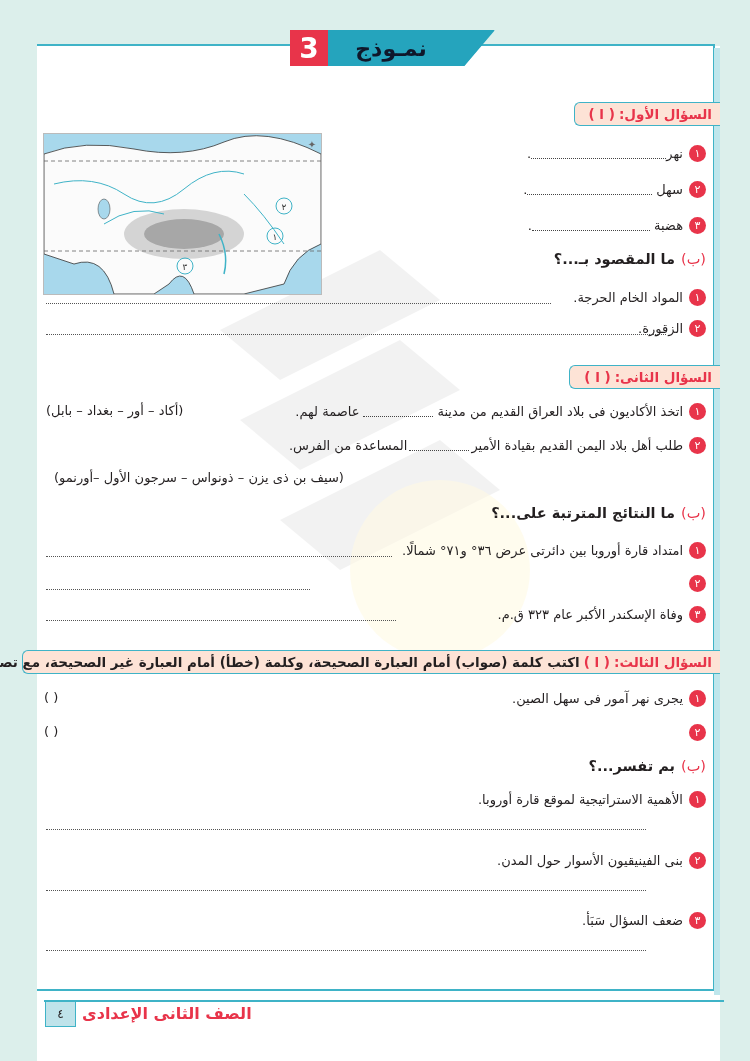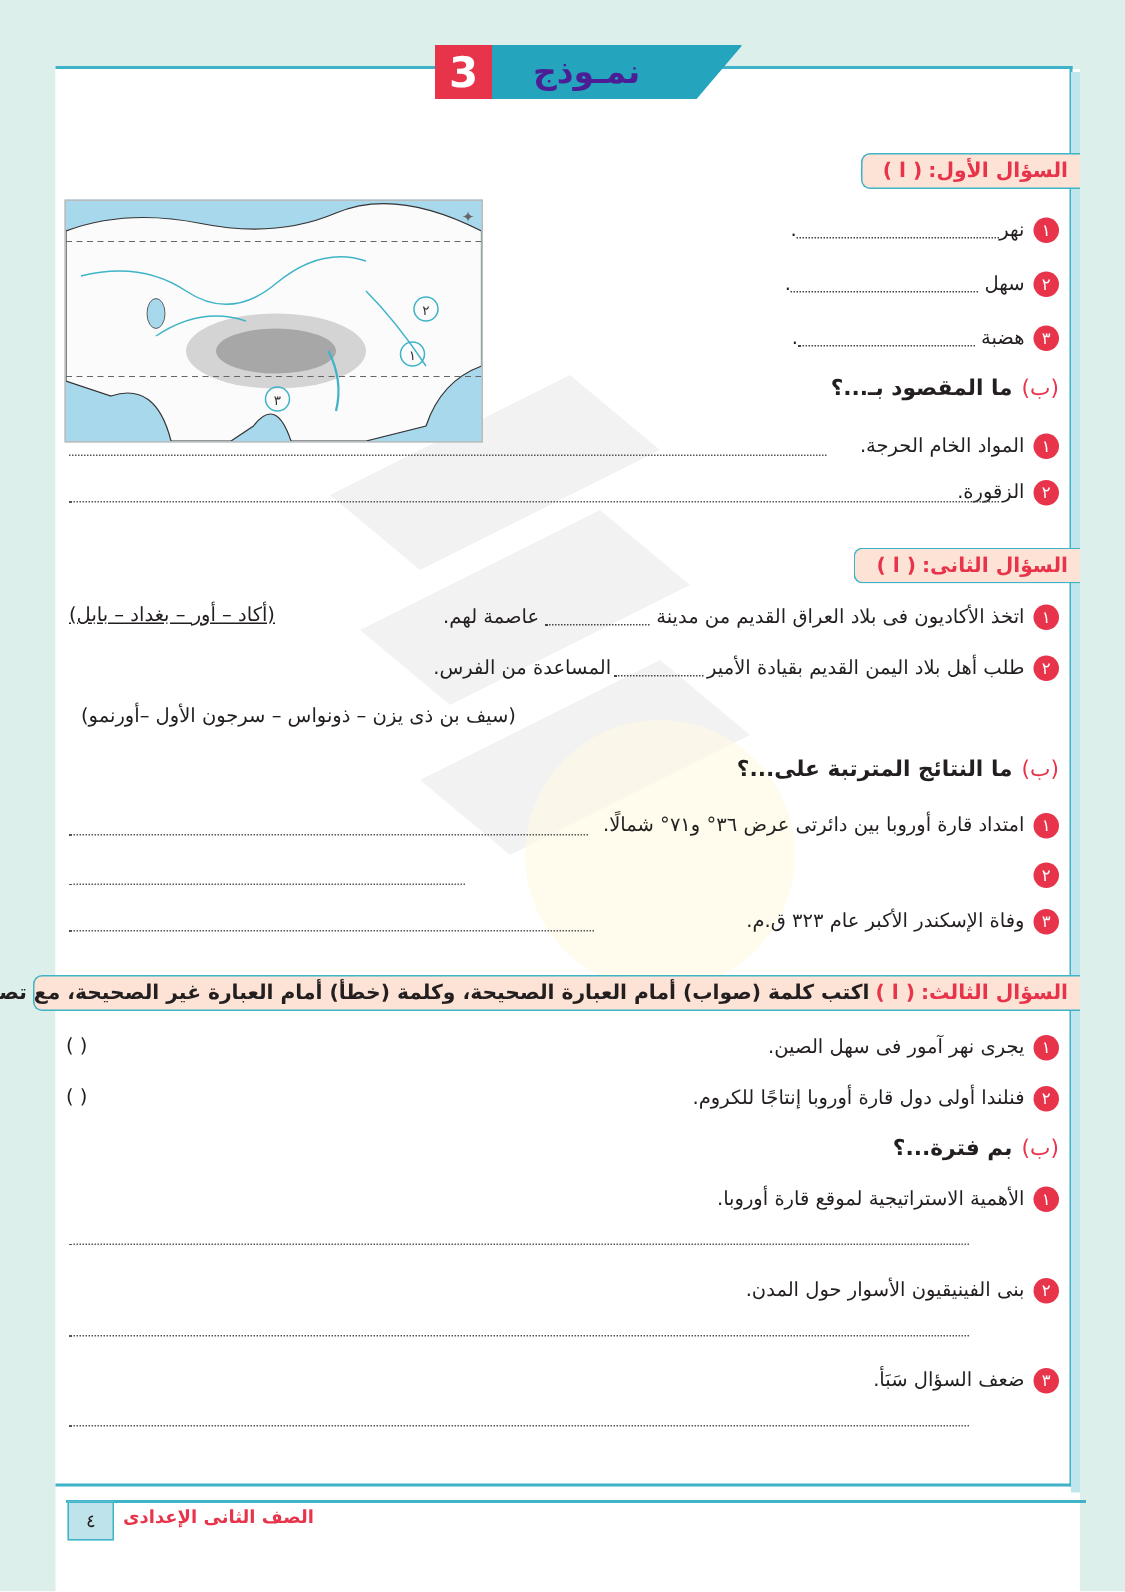--- a/index.html
+++ b/index.html
@@ -2,36 +2,36 @@
 <html><head>
 <meta charset="utf-8">
 <style>
   html,body{margin:0;padding:0;}
   body{width:750px;height:1061px;position:relative;overflow:hidden;background:#ffffff;font-family:"DejaVu Sans","Liberation Sans",sans-serif;color:#231f20;}
   .bg-band{position:absolute;background:#dcefeb;}
   .page{position:absolute;left:37px;top:44px;width:678px;height:947px;background:#fff;border-right:2px solid #3fb3c7;border-bottom:2px solid #3fb3c7;border-top:2px solid #3fb3c7;box-sizing:border-box;}
   .page-shadow{position:absolute;left:714px;top:48px;width:6px;height:947px;background:#bfe6ec;}
   .title-wrap{position:absolute;left:290px;top:30px;height:36px;display:flex;direction:ltr;}
   .title-num{width:38px;height:36px;background:#e8344a;color:#fff;font-weight:bold;font-size:28px;display:flex;align-items:center;justify-content:center;font-family:"DejaVu Sans",sans-serif;}
-  .title-word{width:126px;height:36px;background:#25a4bd;color:#4c1d95;font-weight:bold;font-size:22px;display:flex;align-items:center;justify-content:center;}
+  .title-word{width:126px;height:36px;background:#25a4bd;color:#0f172a;font-weight:bold;font-size:22px;display:flex;align-items:center;justify-content:center;}
   .title-tail{position:absolute;left:454px;top:30px;width:60px;height:36px;}
   .qbar{position:absolute;right:30px;height:22px;background:#fde3d6;border:1.5px solid #3fb3c7;border-right:none;border-radius:6px 0 0 6px;display:flex;align-items:center;direction:rtl;padding:0 8px 0 10px;font-size:13.5px;font-weight:bold;white-space:nowrap;}
   .qbar .q-lbl{color:#e8344a;margin-left:4px;}
   .line{position:absolute;right:44px;direction:rtl;font-size:13px;display:flex;align-items:center;white-space:nowrap;}
   .num{width:17px;height:17px;border-radius:50%;background:#e8344a;color:#fff;font-size:11px;display:inline-flex;align-items:center;justify-content:center;margin-left:6px;flex-shrink:0;}
   .sub{position:absolute;right:44px;direction:rtl;font-size:14.5px;font-weight:bold;display:flex;align-items:center;white-space:nowrap;}
   .sub .b{color:#e8344a;margin-left:6px;font-weight:normal;}
   .dots{display:inline-block;border-bottom:1.5px dotted #444;height:10px;}
   .dotline{position:absolute;border-bottom:1.5px dotted #555;height:1px;}
   .paren{position:absolute;font-size:13px;direction:rtl;}
   .map{position:absolute;left:43px;top:133px;width:277px;height:160px;border:1px solid #bbb;overflow:hidden;background:#a8d8ec;}
   .watermark{position:absolute;left:180px;top:240px;width:420px;height:480px;opacity:0.18;pointer-events:none;}
   .footer{position:absolute;left:44px;top:1000px;width:680px;height:27px;border-top:2px solid #3fb3c7;}
   .footer-num{position:absolute;left:45px;top:1001px;width:31px;height:26px;background:#bfe3ea;border:1.5px solid #3fb3c7;box-sizing:border-box;display:flex;align-items:center;justify-content:center;font-size:12px;}
-  .footer-lbl{position:absolute;left:82px;top:1004px;color:#e8344a;font-size:12px;font-weight:bold;direction:rtl;}
+  .footer-lbl{position:absolute;left:82px;top:1004px;color:#e8344a;font-size:16px;font-weight:bold;direction:rtl;}
 </style>
 </head>
 <body>
 
 <div class="bg-band" style="left:0;top:0;width:750px;height:46px;"></div>
 <div class="bg-band" style="left:0;top:0;width:37px;height:1061px;"></div>
 <div class="bg-band" style="left:720px;top:0;width:30px;height:1061px;"></div>
 
 <div class="page"></div>
 <div class="page-shadow"></div>
@@ -117,21 +117,21 @@
   <span class="q-lbl">السؤال الثانى:</span>
   <span class="q-lbl">( ا )</span>
 </div>
 
 <div class="line" style="top:403px;">
   <span class="num">١</span>
   <span>اتخذ الأكاديون فى بلاد العراق القديم من مدينة</span>
   <span class="dots" style="width:70px;margin:0 4px;"></span>
   <span>عاصمة لهم.</span>
 </div>
-<div class="paren" style="left:46px;top:403px;text-decoration:underline;">(أكاد – أور – بغداد – بابل)</div>
+<div class="paren" style="left:46px;top:403px;">(أكاد – أور – بغداد – بابل)</div>
 <div class="line" style="top:437px;">
   <span class="num">٢</span>
   <span>طلب أهل بلاد اليمن القديم بقيادة الأمير</span>
   <span class="dots" style="width:60px;margin:0 2px;"></span>
   <span>المساعدة من الفرس.</span>
 </div>
 <div class="paren" style="left:54px;top:470px;">(سيف بن ذى يزن – ذونواس – سرجون الأول –أورنمو)</div>
 
 <div class="sub" style="top:505px;">
   <span class="b">(ب)</span>
@@ -158,27 +158,26 @@
   <span>اكتب كلمة (صواب) أمام العبارة الصحيحة، وكلمة (خطأ) أمام العبارة غير الصحيحة، مع تصويب الخطأ:</span>
 </div>
 
 <div class="line" style="top:690px;">
   <span class="num">١</span>
   <span>يجرى نهر آمور فى سهل الصين.</span>
 </div>
 <div class="paren" style="left:44px;top:690px;">(     )</div>
 <div class="line" style="top:724px;">
   <span class="num">٢</span>
-  <span>فنلندا أولى دول قارة أوروبا إنتاجًا للكروم.</span>
 </div>
 <div class="paren" style="left:44px;top:724px;">(     )</div>
 
 <div class="sub" style="top:758px;">
   <span class="b">(ب)</span>
-  <span>بم فترة...؟</span>
+  <span>بم تفسر...؟</span>
 </div>
 <div class="line" style="top:791px;">
   <span class="num">١</span>
   <span>الأهمية الاستراتيجية لموقع قارة أوروبا.</span>
 </div>
 <div class="dotline" style="left:46px;width:600px;top:828px;"></div>
 <div class="line" style="top:852px;">
   <span class="num">٢</span>
   <span>بنى الفينيقيون الأسوار حول المدن.</span>
 </div>

